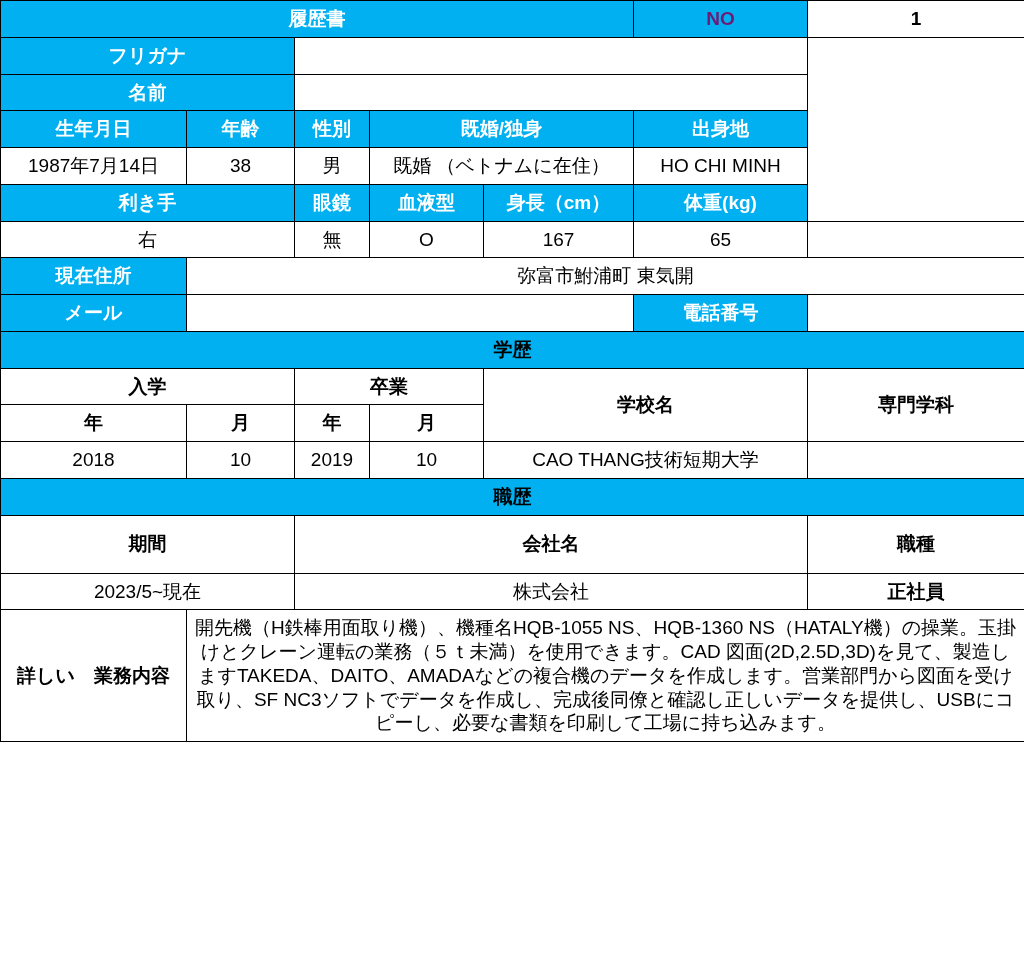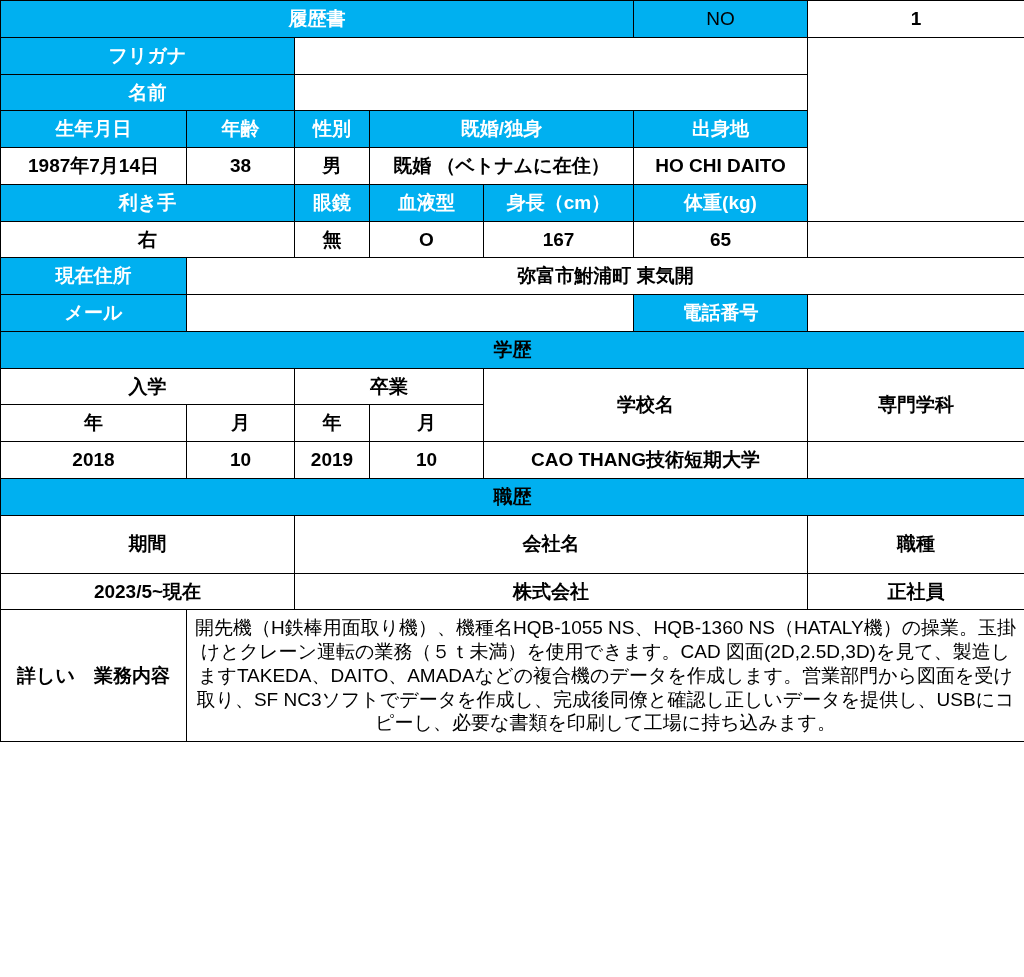--- a/index.html
+++ b/index.html
@@ -42,22 +42,22 @@
   }
   .title-cell {
     background: #00b0f0;
     color: #ffffff;
     font-weight: bold;
     font-size: 28px;
     height: 60px;
   }
   .no-cell {
     background: #00b0f0;
-    color: #000000;
-    font-weight: normal;
+    color: #701a75;
+    font-weight: bold;
     font-size: 20px;
   }
   .no-value {
     background: #ffffff;
     color: #000000;
     font-weight: bold;
     font-size: 40px;
   }
   .blank {
     background: #ffffff;
@@ -69,21 +69,21 @@
     font-size: 19px;
     height: 30px;
   }
   .left-pad {
     text-align: left;
     padding-left: 10px;
   }
   .val {
     background: #ffffff;
     color: #000000;
-    font-weight: bold;
+    font-weight: normal;
     font-size: 19px;
   }
   .big-row {
     height: 120px;
   }
   .detail-label {
     font-weight: bold;
     font-size: 19px;
     vertical-align: middle;
     margin-left: 20px;
@@ -147,21 +147,21 @@
         <td class="hdr">年齢</td>
         <td class="hdr">性別</td>
         <td class="hdr" colspan="2">既婚/独身</td>
         <td class="hdr">出身地</td>
       </tr>
       <tr>
         <td class="val">1987年7月14日</td>
         <td class="val">38</td>
         <td class="val">男</td>
         <td class="val" colspan="2">既婚 （ベトナムに在住）</td>
-        <td class="val">HO CHI DAITO</td>
+        <td class="val">HO CHI MINH</td>
       </tr>
 
       <tr>
         <td class="hdr" colspan="2">利き手</td>
         <td class="hdr">眼鏡</td>
         <td class="hdr">血液型</td>
         <td class="hdr">身長（cm）</td>
         <td class="hdr">体重(kg)</td>
       </tr>
       <tr>

